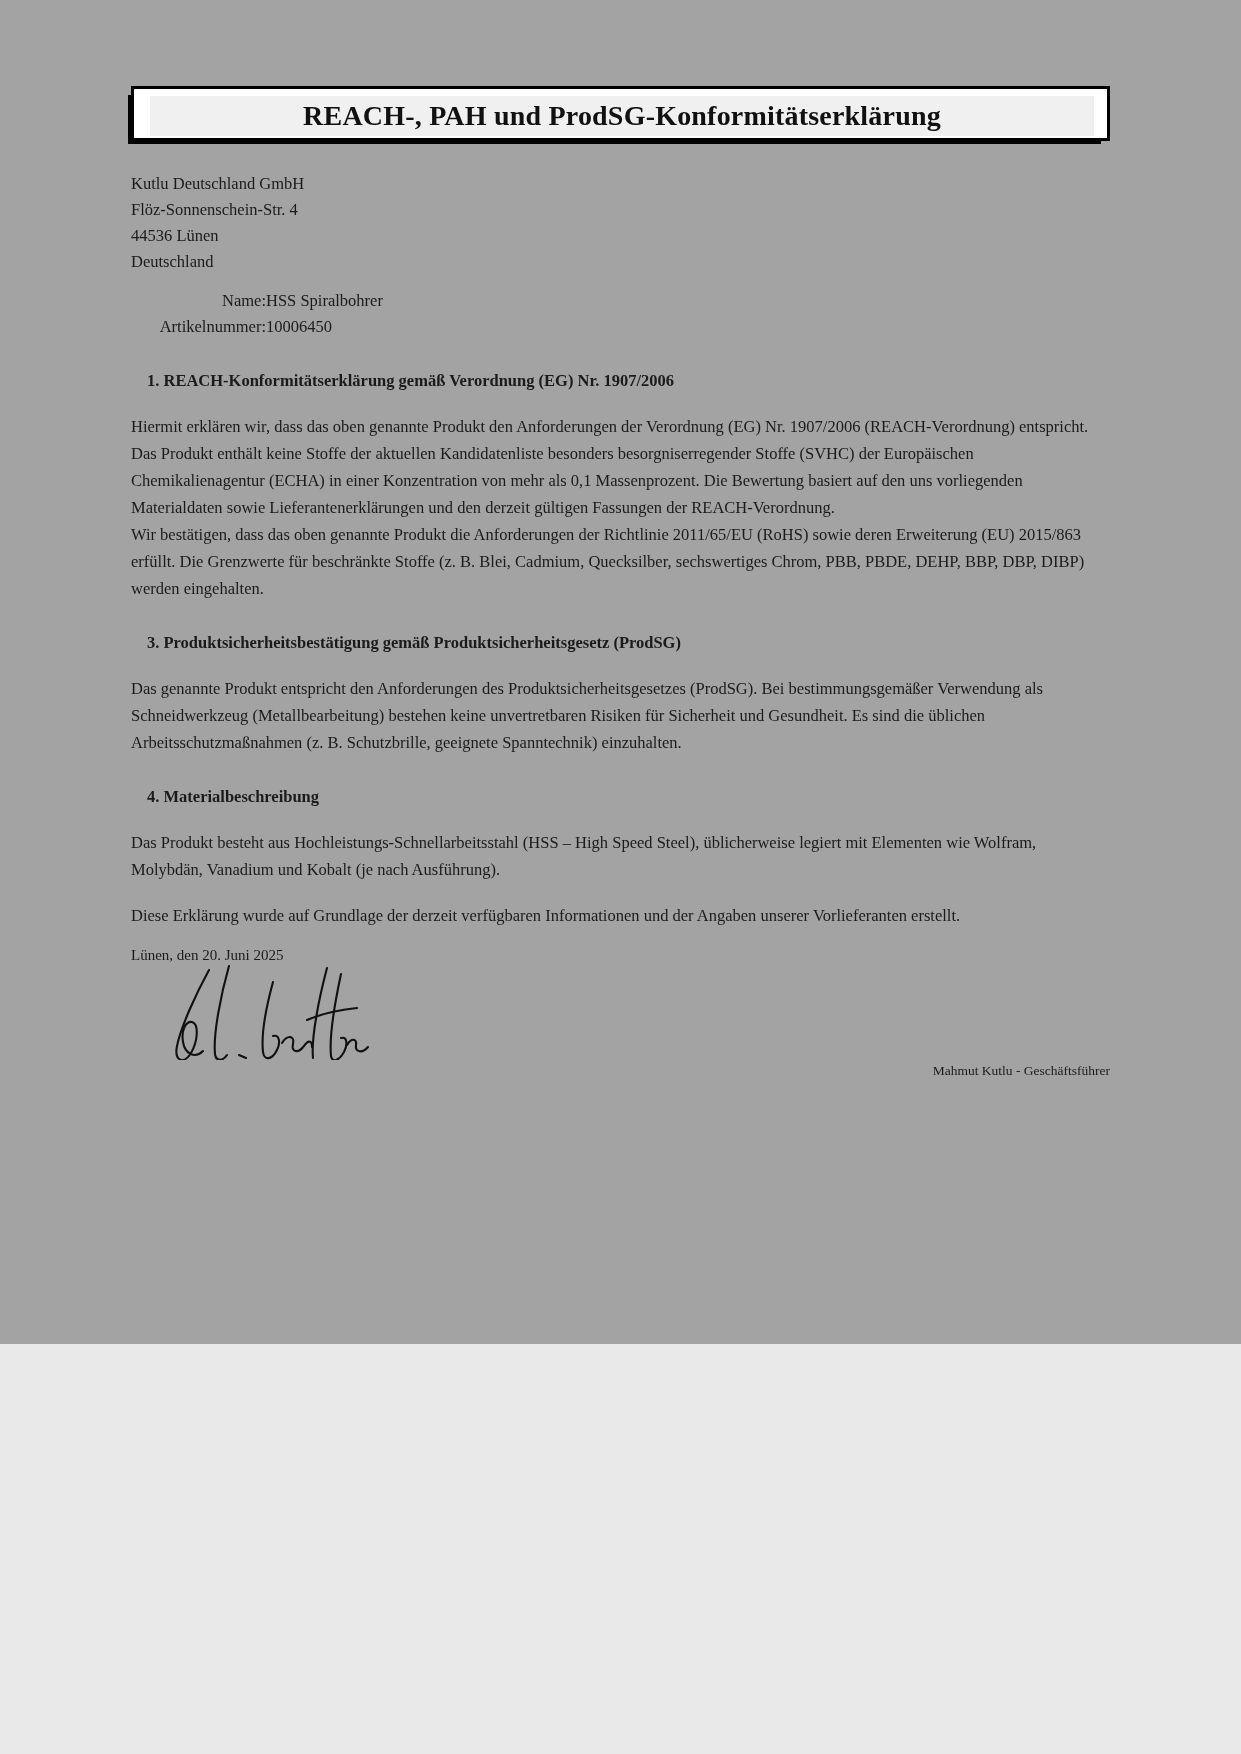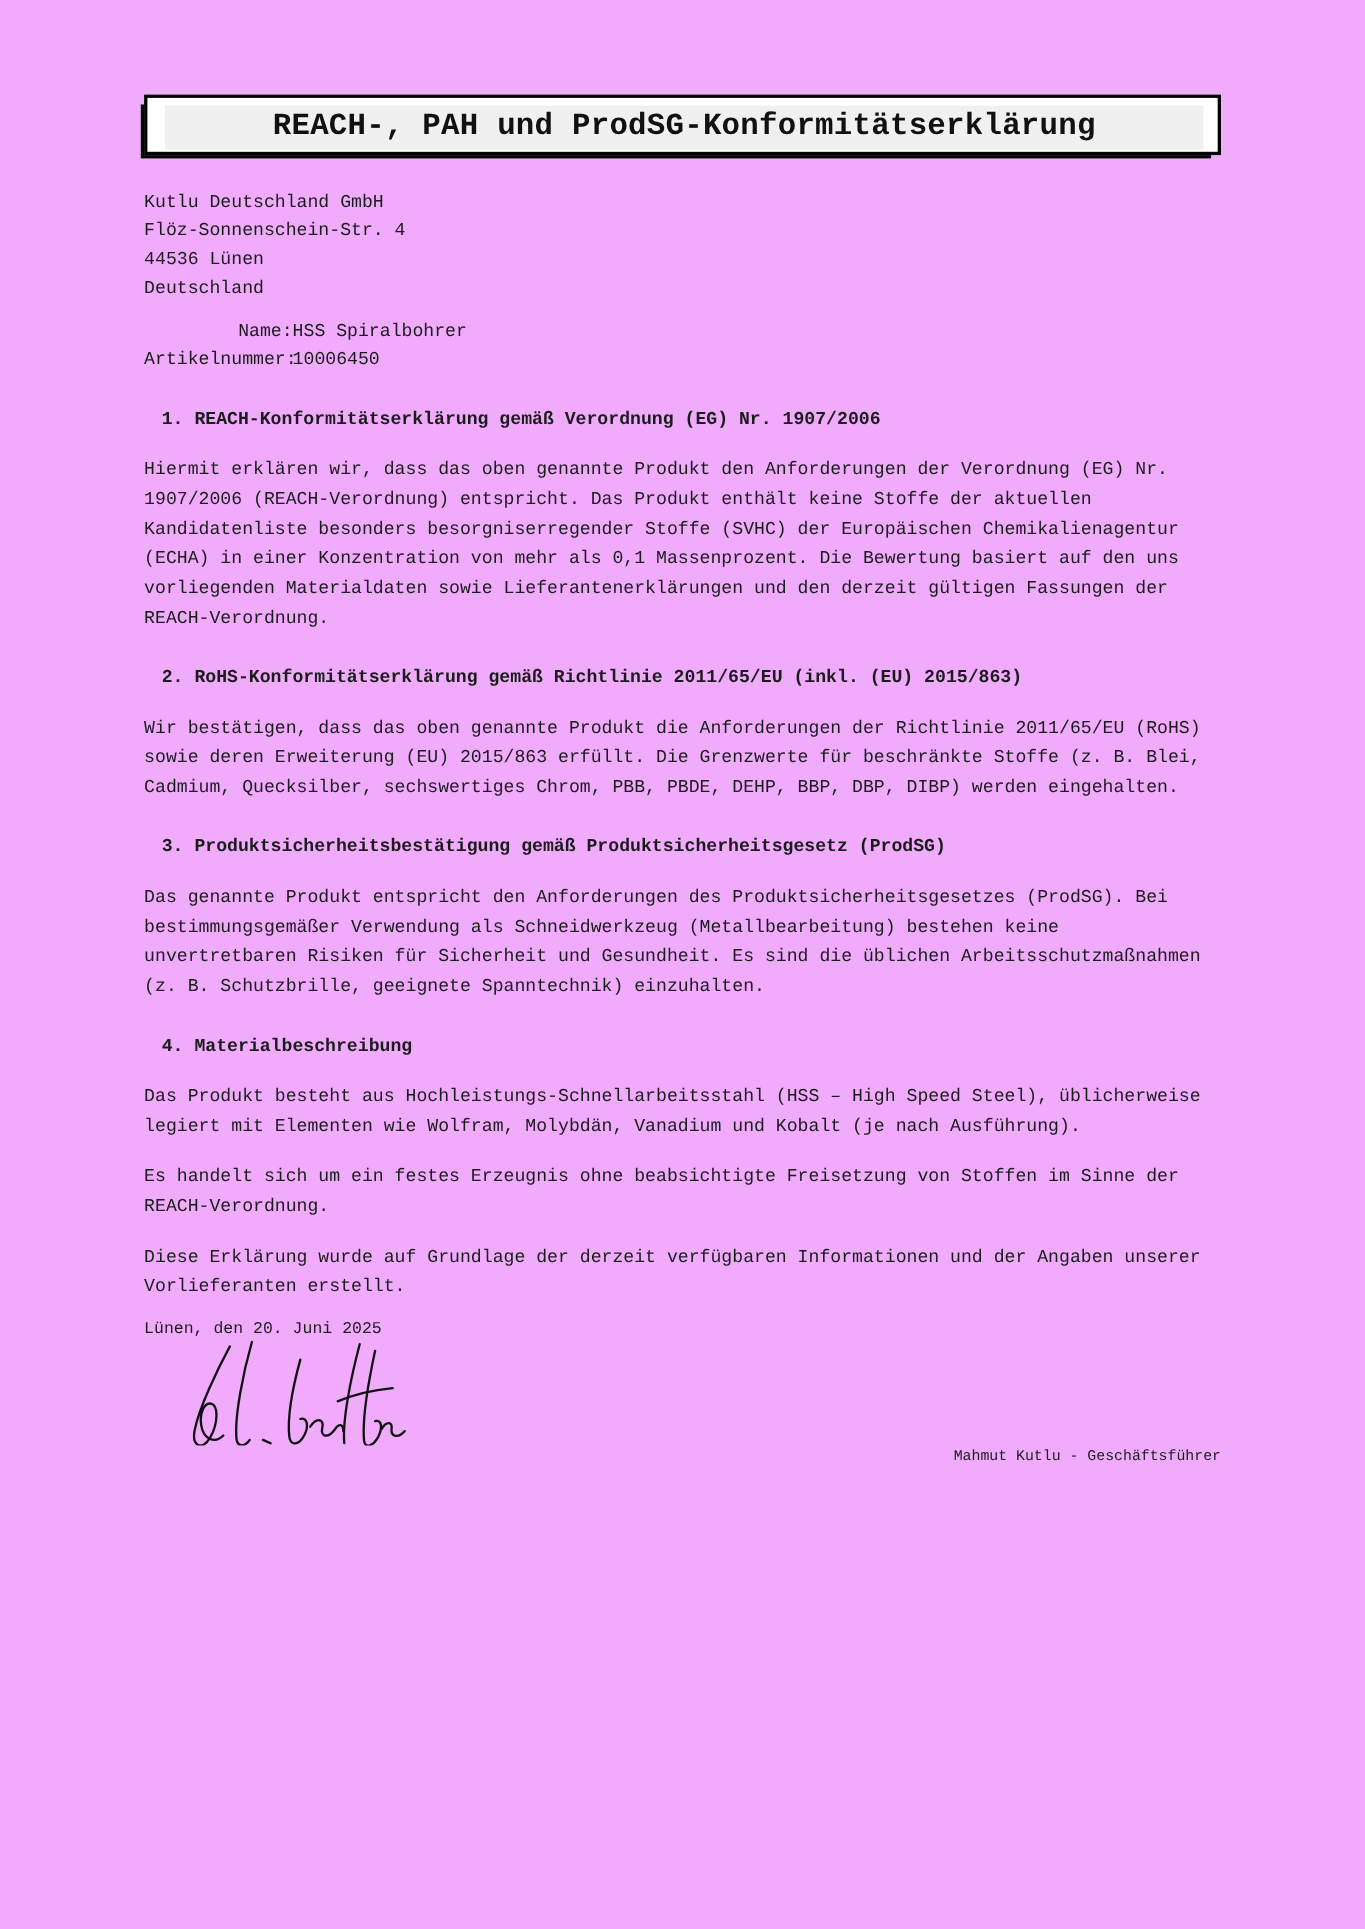--- a/index.html
+++ b/index.html
@@ -1,23 +1,23 @@
 <!DOCTYPE html>
 <html><head>
 <meta charset="utf-8">
 <style>
   * { box-sizing: border-box; margin: 0; padding: 0; }
   html, body { background: #e9e9e9; }
   .page {
     position: relative;
     width: 1241px;
-    height: 1754px;
+    height: 1344px;
     margin: 0 auto;
-    background: #f0abfc;
-    font-family: Liberation Mono, monospace;
+    background: #a3a3a3;
+    font-family: Liberation Serif, serif;
     color: #1b1b1b;
     font-size: 16.5px;
     line-height: 27px;
     overflow: hidden;
   }
   .content { padding: 86px 131px 0 131px; }
 
   
   .title-box {
     border: 3px solid #000;
@@ -106,33 +106,31 @@
         <span>10006450</span>
       </div>
     </div>
 
     <div>
       <div class="sec-heading">1. REACH-Konformitätserklärung gemäß Verordnung (EG) Nr. 1907/2006</div>
       <p class="para">Hiermit erklären wir, dass das oben genannte Produkt den Anforderungen der Verordnung (EG) Nr. 1907/2006 (REACH-Verordnung) entspricht. Das Produkt enthält keine Stoffe der aktuellen Kandidatenliste besonders besorgniserregender Stoffe (SVHC) der Europäischen Chemikalienagentur (ECHA) in einer Konzentration von mehr als 0,1 Massenprozent. Die Bewertung basiert auf den uns vorliegenden Materialdaten sowie Lieferantenerklärungen und den derzeit gültigen Fassungen der REACH-Verordnung.</p>
     </div>
 
     <div>
-      <div class="sec-heading">2. RoHS-Konformitätserklärung gemäß Richtlinie 2011/65/EU (inkl. (EU) 2015/863)</div>
       <p class="para">Wir bestätigen, dass das oben genannte Produkt die Anforderungen der Richtlinie 2011/65/EU (RoHS) sowie deren Erweiterung (EU) 2015/863 erfüllt. Die Grenzwerte für beschränkte Stoffe (z. B. Blei, Cadmium, Quecksilber, sechswertiges Chrom, PBB, PBDE, DEHP, BBP, DBP, DIBP) werden eingehalten.</p>
     </div>
 
     <div>
       <div class="sec-heading">3. Produktsicherheitsbestätigung gemäß Produktsicherheitsgesetz (ProdSG)</div>
       <p class="para">Das genannte Produkt entspricht den Anforderungen des Produktsicherheitsgesetzes (ProdSG). Bei bestimmungsgemäßer Verwendung als Schneidwerkzeug (Metallbearbeitung) bestehen keine unvertretbaren Risiken für Sicherheit und Gesundheit. Es sind die üblichen Arbeitsschutzmaßnahmen (z. B. Schutzbrille, geeignete Spanntechnik) einzuhalten.</p>
     </div>
 
     <div>
       <div class="sec-heading">4. Materialbeschreibung</div>
       <p class="para">Das Produkt besteht aus Hochleistungs-Schnellarbeitsstahl (HSS – High Speed Steel), üblicherweise legiert mit Elementen wie Wolfram, Molybdän, Vanadium und Kobalt (je nach Ausführung).</p>
-      <p class="para">Es handelt sich um ein festes Erzeugnis ohne beabsichtigte Freisetzung von Stoffen im Sinne der REACH-Verordnung.</p>
       <p class="para">Diese Erklärung wurde auf Grundlage der derzeit verfügbaren Informationen und der Angaben unserer Vorlieferanten erstellt.</p>
     </div>
 
     <div class="date-line">Lünen, den 20. Juni 2025</div>
 
     <svg class="signature" width="220" height="96" viewBox="0 0 220 96" aria-hidden="true">
       <path d="M58,6 C46,28 30,62 26,82 C23,97 33,101 40,89 C47,77 48,60 41,58 C35,57 30,66 32,78 C34,90 44,95 52,87"></path>
       <path d="M78,2 C70,30 62,70 64,90 C65,98 72,97 76,91"></path>
       <path d="M88,91 l7,3"></path>
       <path d="M122,18 C116,40 110,70 112,88 C113,97 121,96 126,86 C130,78 128,70 122,72"></path>

